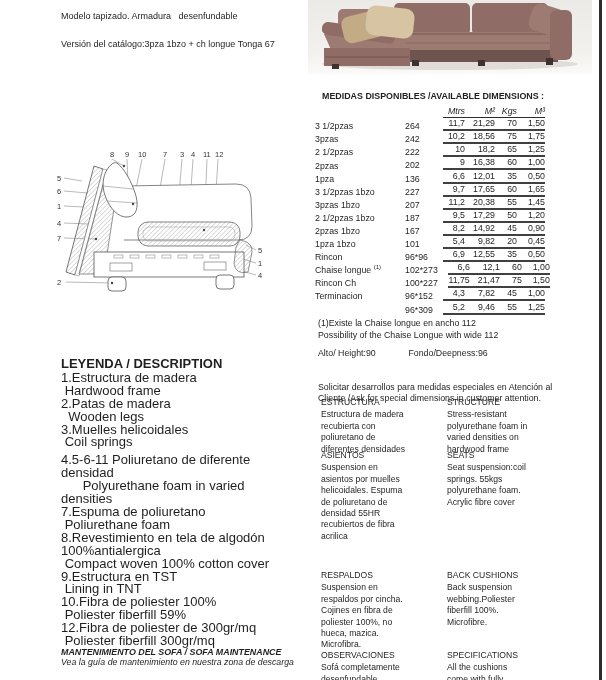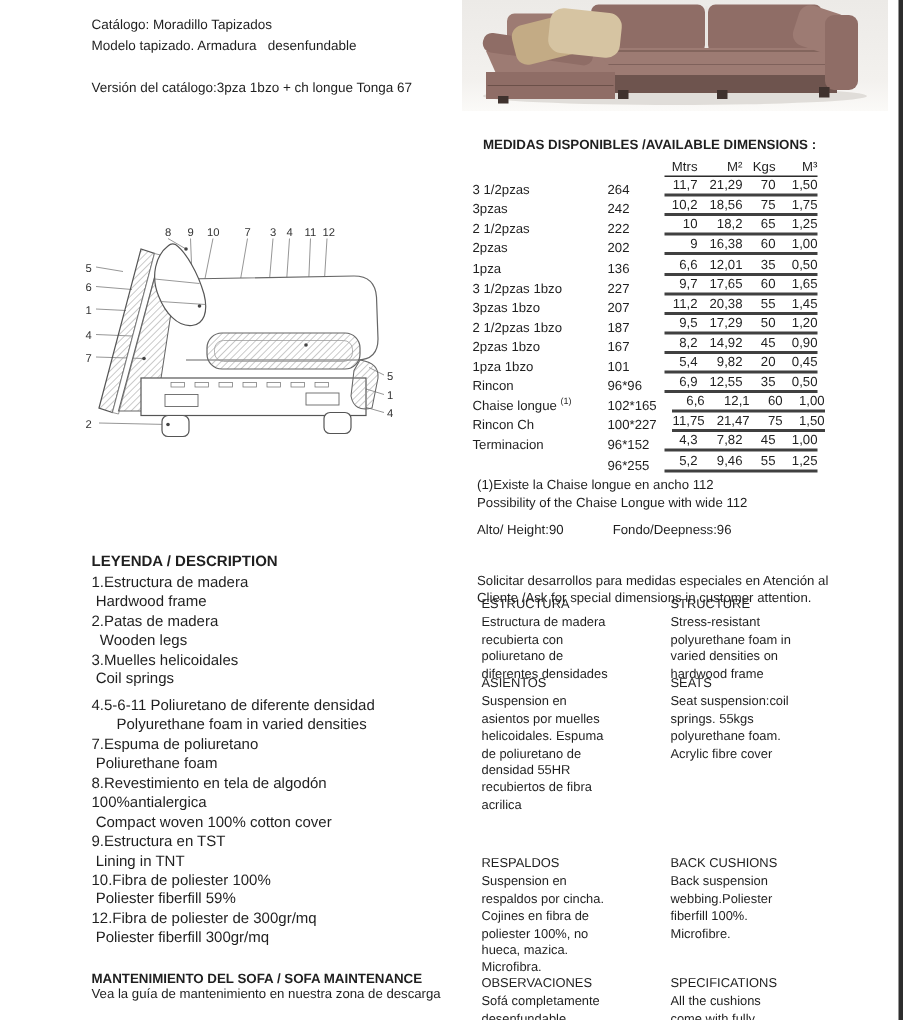--- a/index.html
+++ b/index.html
@@ -26,58 +26,57 @@
   .dims{left:315px;top:91px;width:250px;font-size:8.8px;}
   .dims .dt-title{font-weight:bold;font-size:8.9px;margin-left:7px;margin-bottom:4px;}
   .dt-row,.dt-header{display:flex;align-items:flex-end;height:13.1px;}
   .c-label{flex:0 0 90px;}
   .c-dim{flex:0 0 28px;text-align:left;}
   .c-group{margin-left:10px;width:102px;display:flex;border-bottom:2px solid #404040;padding-bottom:1px;}
   .c-m {width:22px;text-align:right;}
   .c-m2{width:30px;text-align:right;}
   .c-kg{width:22px;text-align:right;}
   .c-m3{width:28px;text-align:right;}
-  .dt-header .c-group{border-bottom:1px solid #2c2c2c;}
+  .dt-header .c-group{border-bottom:1px solid #2c2c2c;font-style:italic;}
   .c-label sup{font-size:6px;}
 
   
   .notes{left:318px;top:318px;width:268px;font-size:8.8px;line-height:11.5px;}
   .notes .dims-line{margin-top:7px;}
   .notes .alto{display:inline-block;width:88px;}
   .notes .special{margin-top:22px;}
 
   
   .diagram{left:54px;top:144px;width:212px;height:172px;}
   .diagram text{font-size:7.5px;fill:#333;font-family:"Liberation Sans",sans-serif;}
 
   
-  .legend{left:61px;top:369px;width:235px;font-size:10px;line-height:12.9px;}
+  .legend{left:61px;top:358px;width:235px;font-size:13px;line-height:12.9px;}
   .legend .lg-title{font-weight:bold;margin-bottom:1px;}
   .legend-items .legend-item:nth-of-type(4){margin-top:5px;}
 
   
   .spec{left:321px;width:268px;font-size:8.6px;line-height:11.4px;}
   .spec .col-es{position:absolute;left:0;top:0;width:118px;}
   .spec .col-en{position:absolute;left:126px;top:0;width:140px;}
   .spec .sp-title{font-weight:normal;margin-bottom:1px;}
   .spec-structure{top:397px;height:66px;}
   .spec-seats{top:450px;height:102px;}
   .spec-backs{top:570px;height:78px;}
   .spec-observations{top:650px;height:40px;}
 
   
-  .maintenance{left:61px;top:647px;width:280px;font-size:8.9px;}
+  .maintenance{left:61px;top:647px;width:280px;font-size:8.9px;font-style:italic;}
   .maintenance .mt-title{font-weight:bold;}
   .maintenance .mt-body{font-weight:normal;font-size:8.8px;}
 </style>
 </head>
 <body>
 
 <div class="abs header">
-  <div data-bind="header.line1">Catálogo: Moradillo Tapizados</div>
   <div data-bind="header.line2">Modelo tapizado. Armadura   desenfundable</div>
   <div class="gap"></div>
   <div data-bind="header.line3">Versión del catálogo:3pza 1bzo + ch longue Tonga 67</div>
 </div>
 
 <div class="abs photo">
   <svg width="284" height="74" viewBox="0 0 284 74">
     <defs>
       <linearGradient id="pbg" x1="0" y1="0" x2="0" y2="1">
         <stop offset="0" stop-color="#eceae7"></stop>
@@ -246,21 +245,21 @@
         <span class="c-group">
           <span class="c-m" data-field="mtrs">6,9</span>
           <span class="c-m2" data-field="m2">12,55</span>
           <span class="c-kg" data-field="kgs">35</span>
           <span class="c-m3" data-field="m3">0,50</span>
         </span>
       </div>
 
       <div class="dt-row">
         <span class="c-label"><span data-field="label">Chaise longue </span><sup data-field="sup">(1)</sup></span>
-        <span class="c-dim" data-field="dim">102*165</span>
+        <span class="c-dim" data-field="dim">102*273</span>
         <span class="c-group">
           <span class="c-m" data-field="mtrs">6,6</span>
           <span class="c-m2" data-field="m2">12,1</span>
           <span class="c-kg" data-field="kgs">60</span>
           <span class="c-m3" data-field="m3">1,00</span>
         </span>
       </div>
 
       <div class="dt-row">
         <span class="c-label"><span data-field="label">Rincon Ch</span><sup data-field="sup"></sup></span>
@@ -279,21 +278,21 @@
         <span class="c-group">
           <span class="c-m" data-field="mtrs">4,3</span>
           <span class="c-m2" data-field="m2">7,82</span>
           <span class="c-kg" data-field="kgs">45</span>
           <span class="c-m3" data-field="m3">1,00</span>
         </span>
       </div>
 
       <div class="dt-row">
         <span class="c-label"><span data-field="label"></span><sup data-field="sup"></sup></span>
-        <span class="c-dim" data-field="dim">96*255</span>
+        <span class="c-dim" data-field="dim">96*309</span>
         <span class="c-group">
           <span class="c-m" data-field="mtrs">5,2</span>
           <span class="c-m2" data-field="m2">9,46</span>
           <span class="c-kg" data-field="kgs">55</span>
           <span class="c-m3" data-field="m3">1,25</span>
         </span>
       </div>
     </div>
 </div>
 

